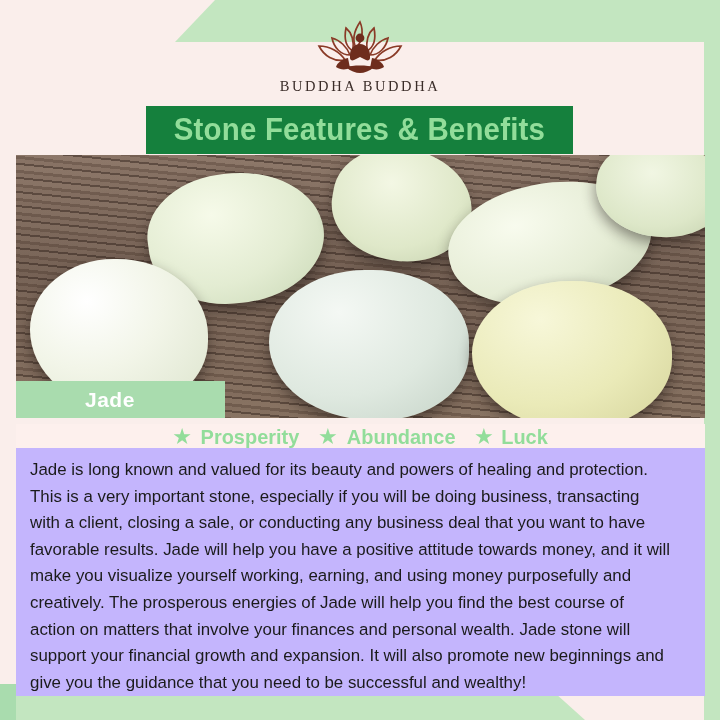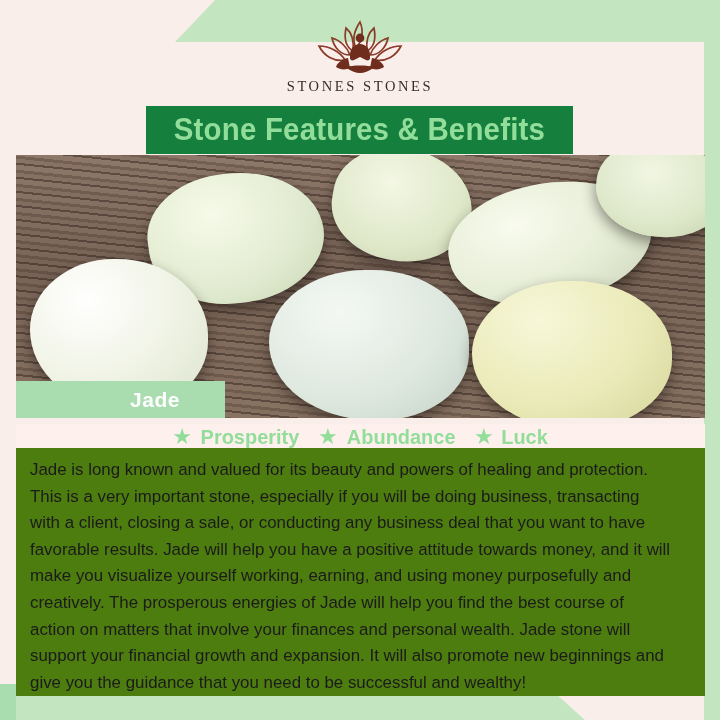--- a/index.html
+++ b/index.html
@@ -146,21 +146,20 @@
 
   
   .jade-band {
     position: absolute;
     top: 381px; left: 16px;
     width: 209px; height: 37px;
     background: #a9dcae;
     z-index: 5;
     display: flex;
     align-items: center;
-    justify-content: center;
   }
   .jade-label {
     margin-left: 69px;
     color: #ffffff;
     font-weight: bold;
     font-size: 21px;
     letter-spacing: 0.5px;
   }
 
   
@@ -195,21 +194,21 @@
     font-weight: bold;
     font-size: 21px;
     color: #92dd9a;
     transform: scaleX(0.95);
     white-space: nowrap;
   }
   .body-panel {
     position: absolute;
     top: 24px; left: 0;
     width: 689px; height: 248px;
-    background: #4d7c0f;
+    background: #c4b5fd;
     padding: 8px 14px 12px 14px;
     box-sizing: border-box;
   }
   .body-text {
     font-family: "Liberation Sans Narrow", "Liberation Sans", sans-serif;
     font-size: 17.4px;
     line-height: 26.6px;
     color: #1b1b1b;
     transform: scaleX(0.97);
     transform-origin: left top;
@@ -240,21 +239,21 @@
         <path d="M101 28 C96 38 86 44 75 42 C80 34 90 28 101 28 Z"></path>
       </g>
       <g fill="#6e2d1d">
         <circle cx="60" cy="20" r="4.4"></circle>
         <path d="M60 26 C66 26 70 31 70 37 L70 40 C70 42 68 43 66 42 L60 39 L54 42 C52 43 50 42 50 40 L50 37 C50 31 54 26 60 26 Z"></path>
         <path d="M48 40 C42 41 37 45 36 49 C40 52 46 52 50 50 Z"></path>
         <path d="M72 40 C78 41 83 45 84 49 C80 52 74 52 70 50 Z"></path>
         <path d="M46 49 C50 53 56 55 60 55 C64 55 70 53 74 49 C68 47 52 47 46 49 Z"></path>
       </g>
     </svg>
-    <div class="logo-word">STONES STONES</div>
+    <div class="logo-word">BUDDHA BUDDHA</div>
   </div>
 
   <div class="title-panel">
     <div class="title-text">Stone Features &amp; Benefits</div>
   </div>
 
   <div class="photo">
     <div class="wood"></div>
     <div class="stone s2"></div>
     <div class="stone s4"></div>

